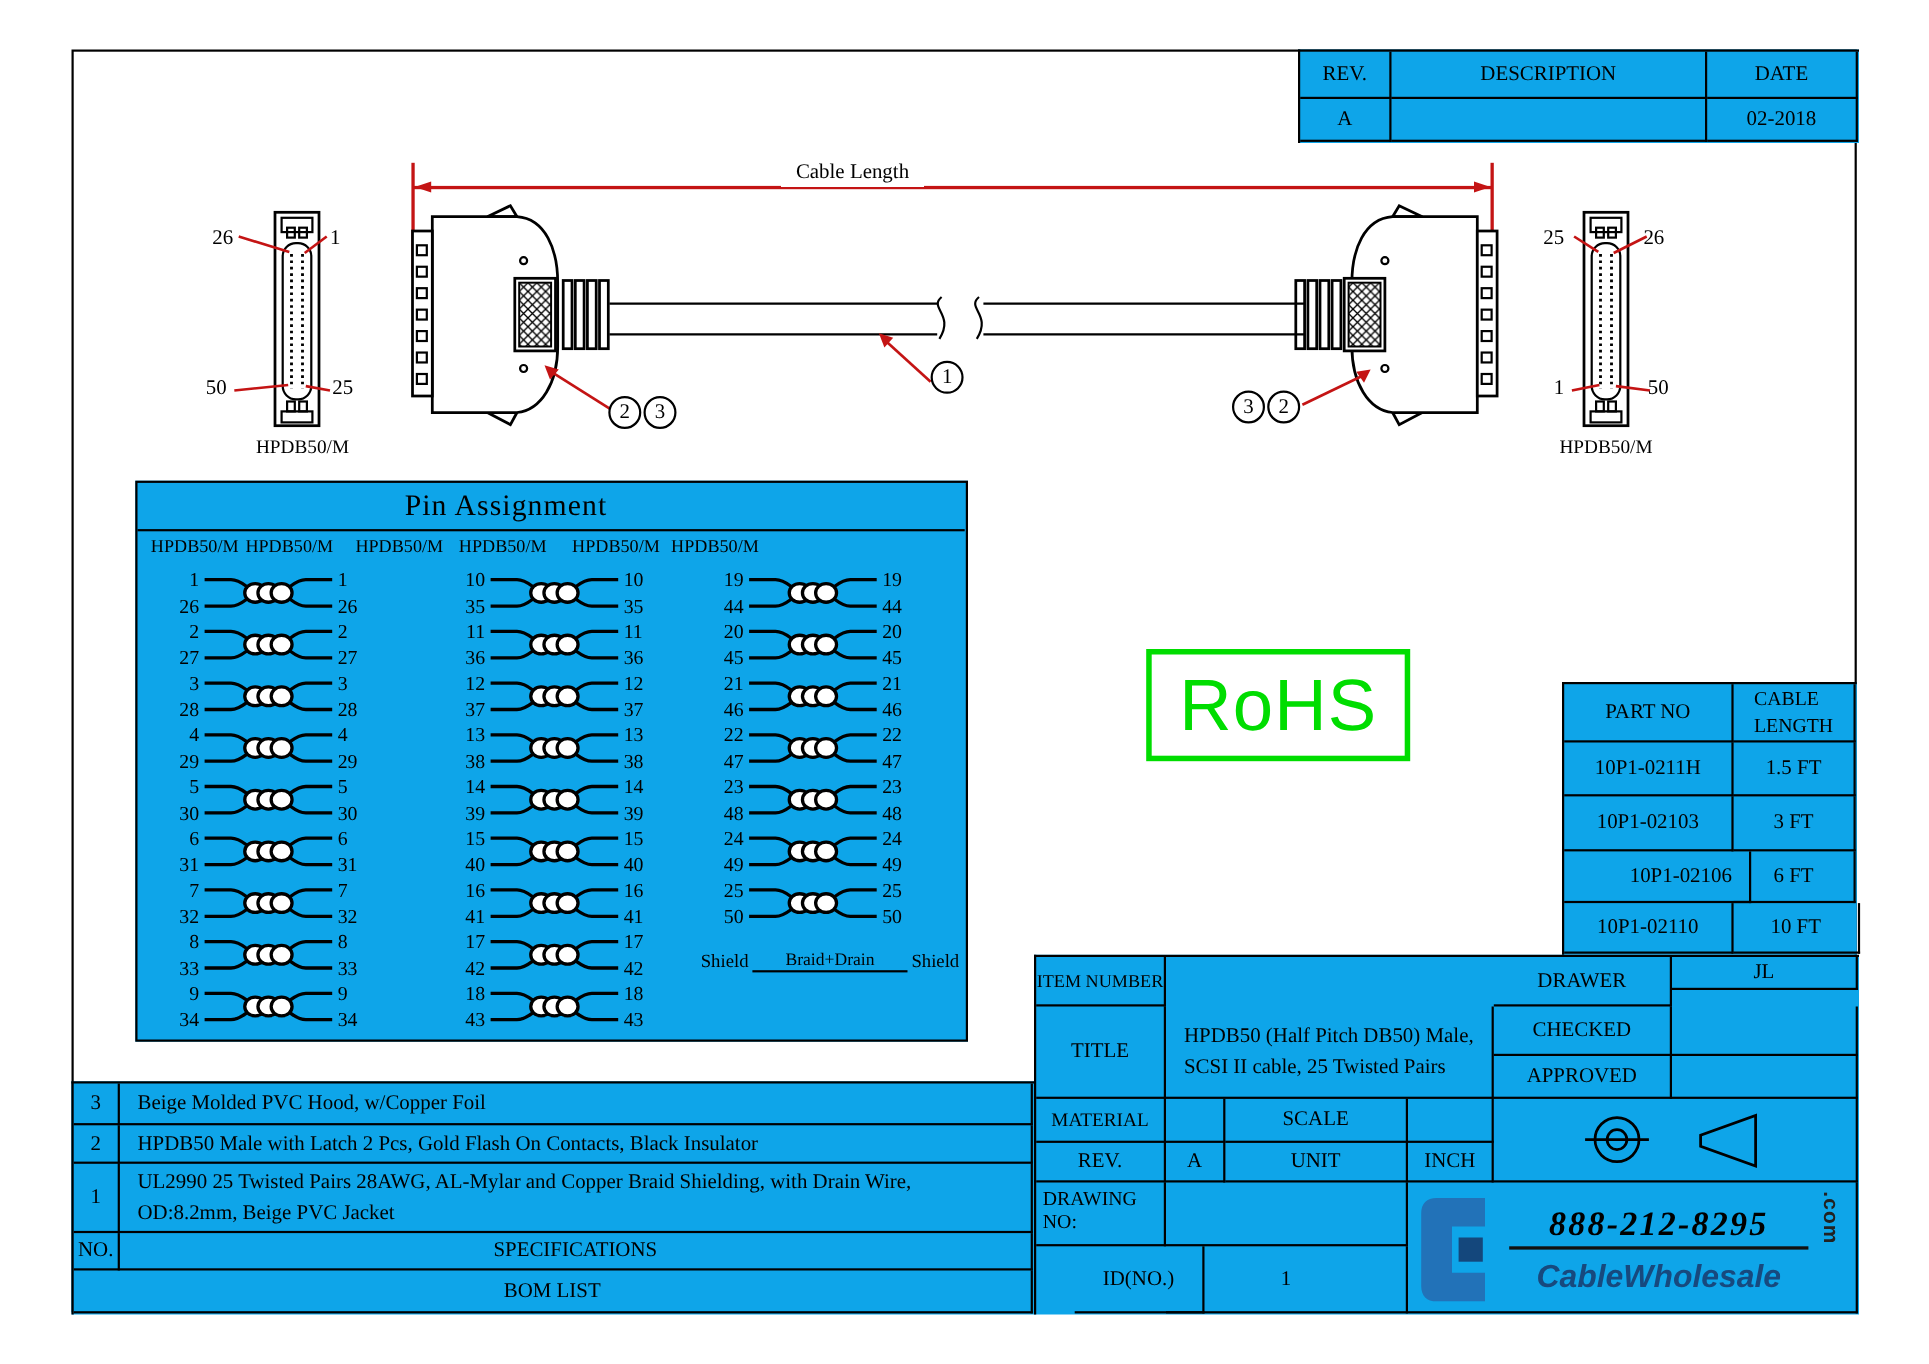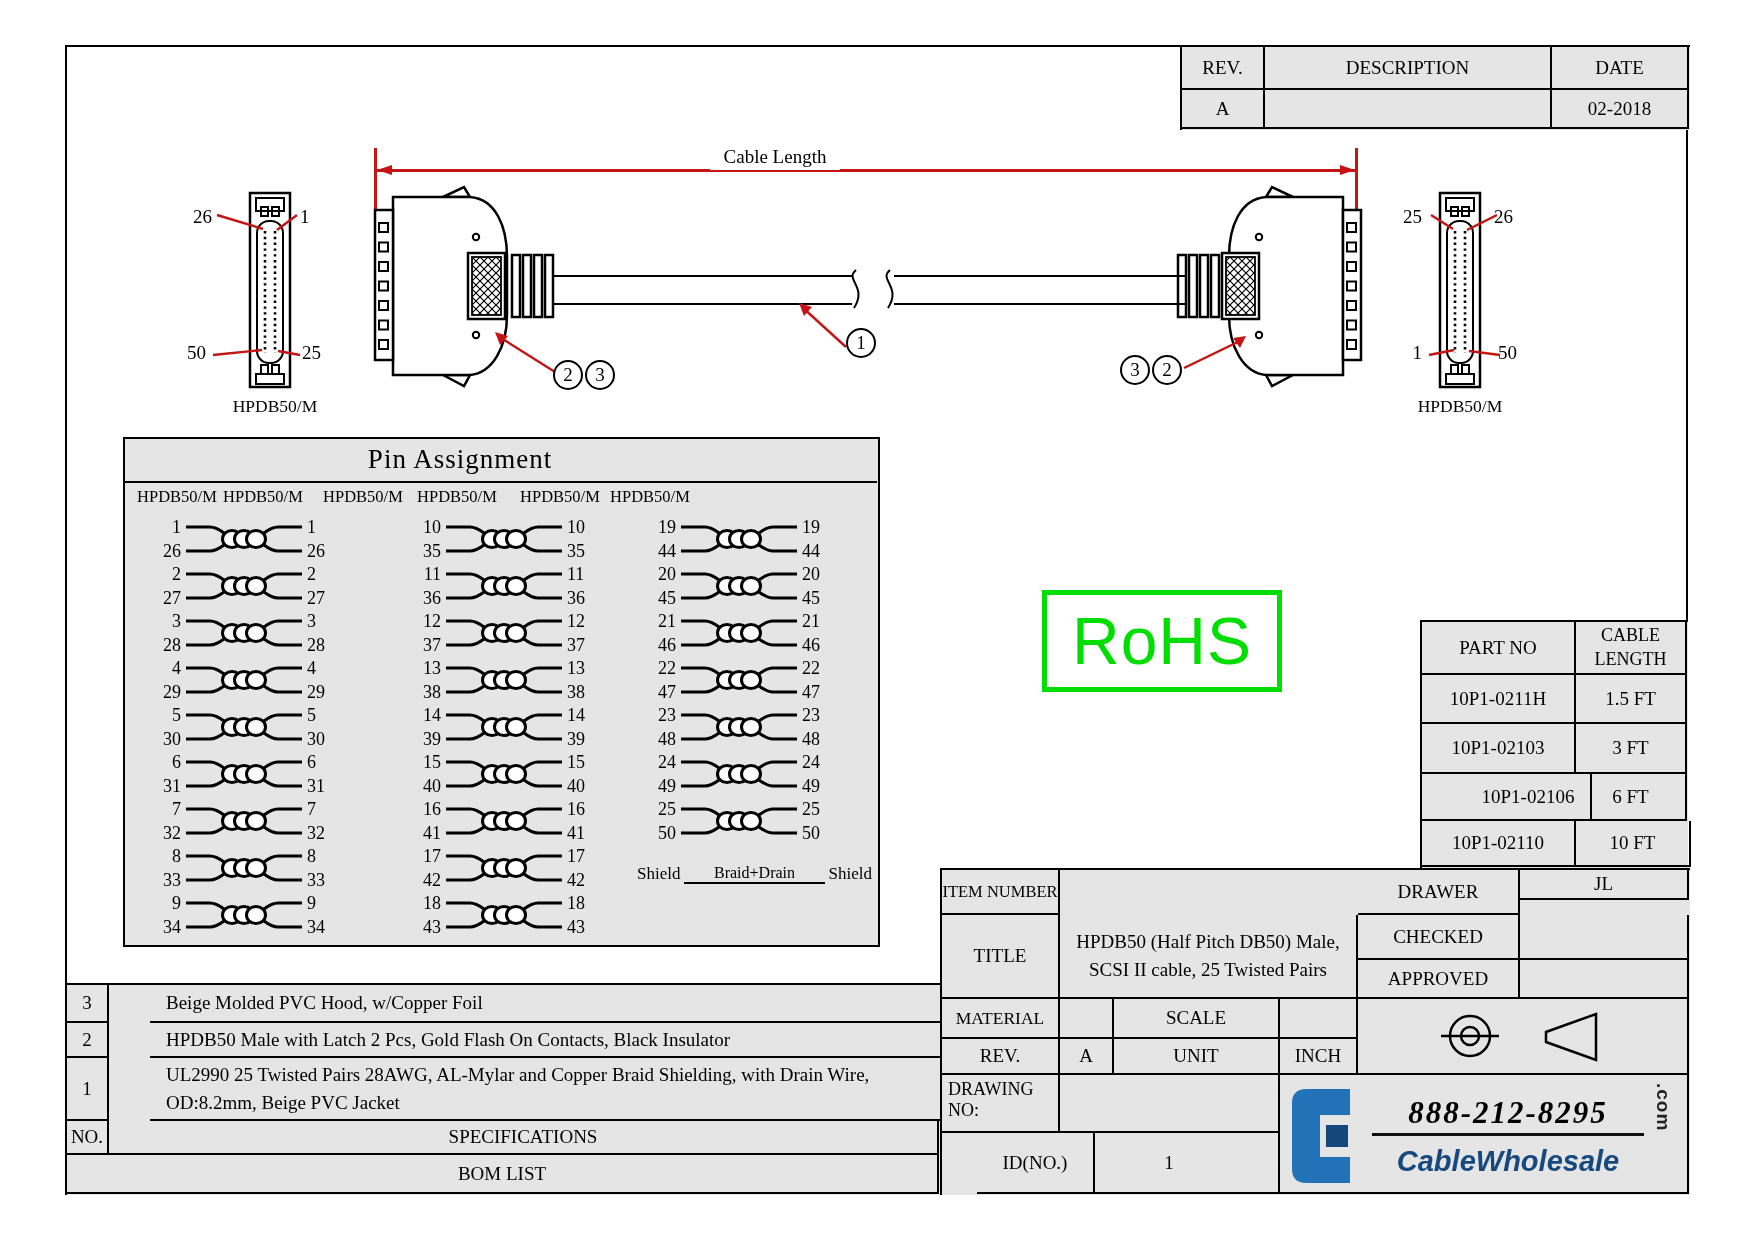--- a/index.html
+++ b/index.html
@@ -5,25 +5,25 @@
   html,body{margin:0;padding:0;}
   body{
     width:1754px;height:1240px;position:relative;background:#fff;
     font-family:"Liberation Serif","DejaVu Serif",serif;color:#000;
     overflow:hidden;
   }
   .abs{position:absolute;}
   
   .frame{left:65px;top:45px;width:1623px;height:1148px;border:2.5px solid #000;box-sizing:border-box;}
   
-  .tbox{position:absolute;box-sizing:border-box;border-top:2.5px solid #000;border-left:2.5px solid #000;background:#e5e5e5;}
+  .tbox{position:absolute;box-sizing:border-box;border-top:2.5px solid #000;border-left:2.5px solid #000;background:#0ea5e9;}
   .cell{position:absolute;box-sizing:border-box;border-right:2.5px solid #000;border-bottom:2.5px solid #000;
         display:flex;align-items:center;justify-content:center;font-size:19px;overflow:hidden;}
-  .cell.left{justify-content:flex-start;padding-left:16px;margin-left:41px;}
-  .cell.pre{white-space:pre-line;text-align:center;line-height:1.3;}
+  .cell.left{justify-content:flex-start;padding-left:16px;}
+  .cell.pre{white-space:pre-line;text-align:left;line-height:1.3;}
   
   .redline{background:#c41414;}
   .arrow{width:0;height:0;}
   .arrow.west{border-top:5.5px solid transparent;border-bottom:5.5px solid transparent;border-right:15px solid #c41414;}
   .arrow.east{border-top:5.5px solid transparent;border-bottom:5.5px solid transparent;border-left:15px solid #c41414;}
   .dimlabel{background:#fff;text-align:center;font-size:19px;line-height:26px;}
   
   .balloon{position:absolute;width:30px;height:30px;border:2.5px solid #000;border-radius:50%;background:#fff;
            display:flex;align-items:center;justify-content:center;font-size:19px;z-index:6;box-sizing:border-box;}
   .pinlabel{position:absolute;font-size:19px;line-height:22px;}

